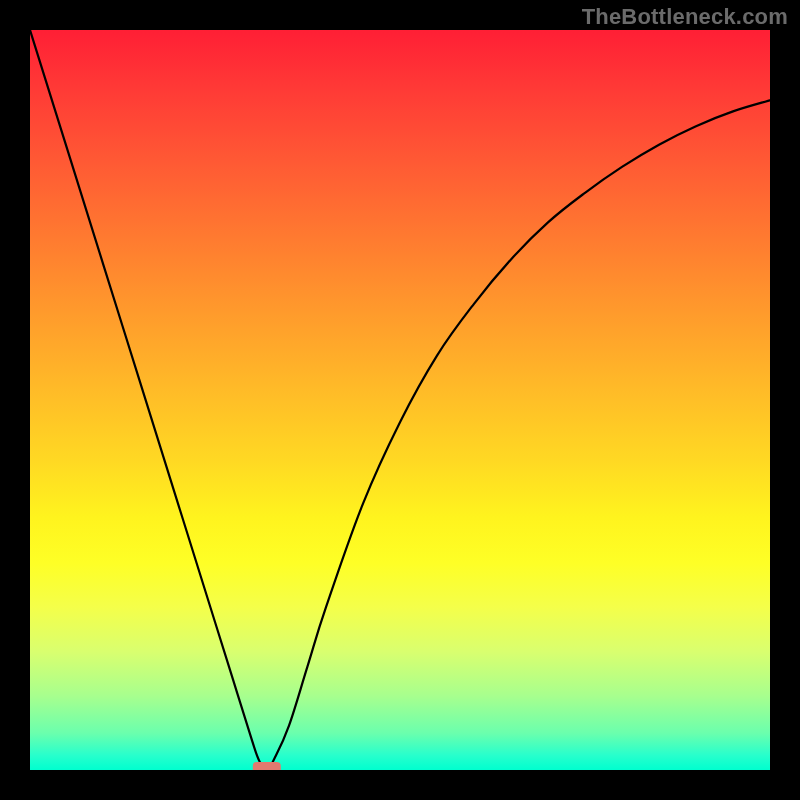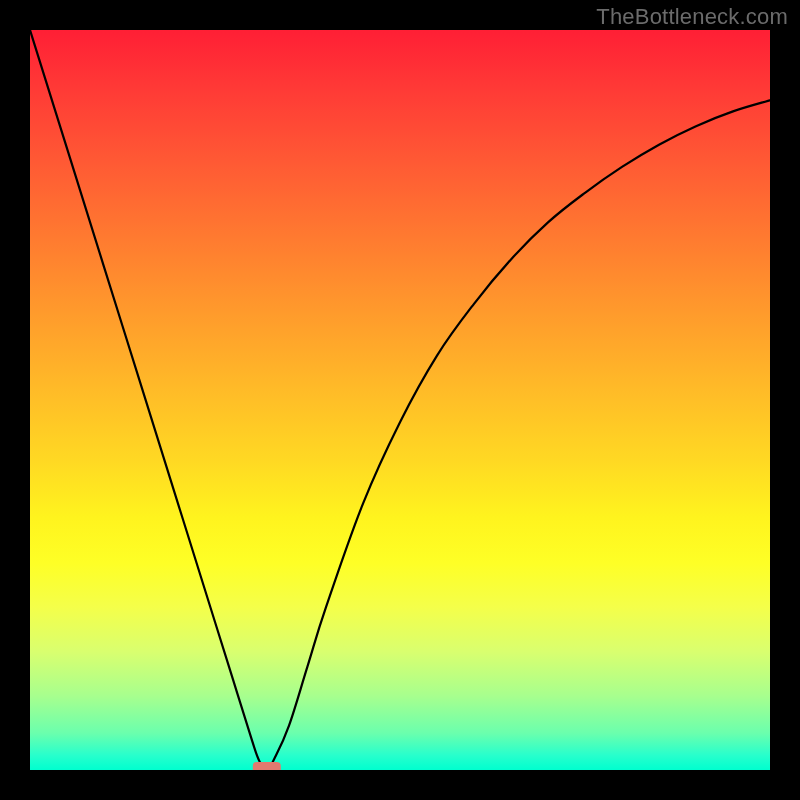--- a/index.html
+++ b/index.html
@@ -16,21 +16,21 @@
     width: 800px;
     height: 800px;
     background: #000;
   }
   .watermark {
     position: absolute;
     top: 4px;
     right: 12px;
     color: #6b6b6b;
     font-size: 22px;
-    font-weight: 400;
+    font-weight: 700;
     letter-spacing: 0.2px;
     font-family: Arial, Helvetica, sans-serif;
   }
   .plot-area {
     position: absolute;
     left: 30px;
     top: 30px;
     width: 740px;
     height: 740px;
     

